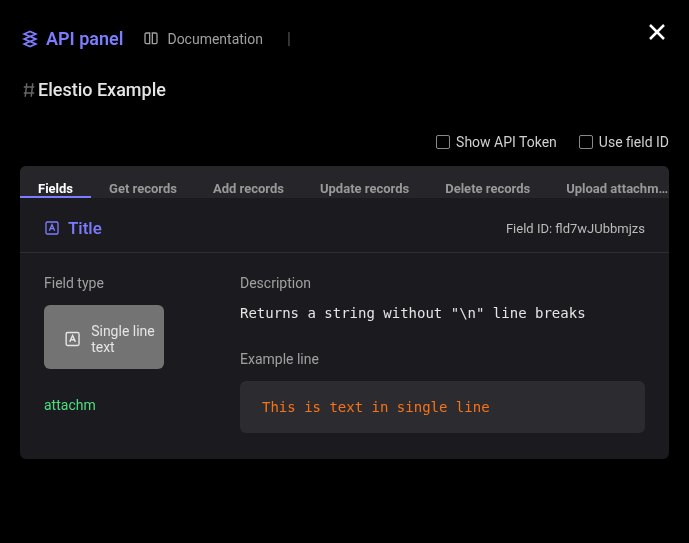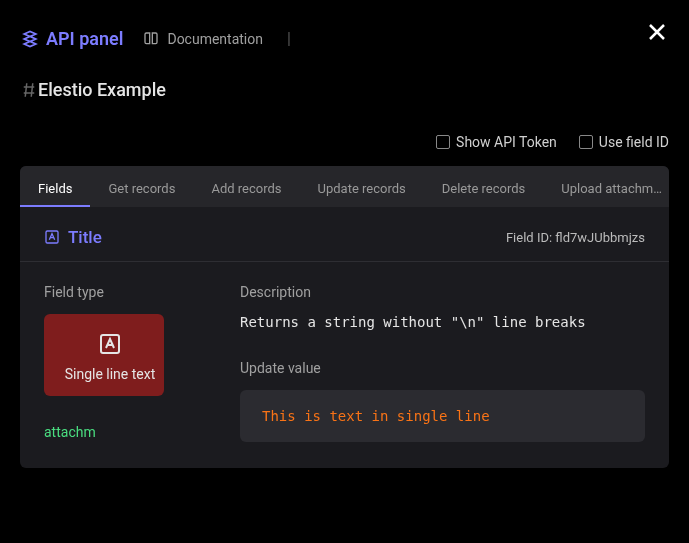--- a/index.html
+++ b/index.html
@@ -84,24 +84,25 @@
     overflow: hidden;
   }
   .tabs {
     display: flex;
     background: #26262a;
     font-size: 13px;
     color: #999;
     overflow: hidden;
   }
   .tab {
-    padding: 15px 18px 9px 18px;
+    padding: 15px 18px 0 18px;
     cursor: pointer;
     white-space: nowrap;
     border-bottom: 2px solid transparent;
+    font-weight: bold;
   }
   .tab.active {
     color: #fff;
     border-bottom-color: #7c7cff;
   }
   .field-header {
     display: flex;
     justify-content: space-between;
     align-items: center;
     padding: 20px 24px 14px 24px;
@@ -126,25 +127,25 @@
     gap: 32px;
   }
   .col-left { width: 164px; flex-shrink: 0; }
   .col-right { flex: 1; }
   .label {
     color: #a0a0a0;
     font-size: 14px;
     margin-bottom: 14px;
   }
   .field-type-card {
-    background: #7f1d1d;
+    background: #737373;
     border-radius: 6px;
     padding: 18px 8px 14px 20px;
     display: flex;
-    flex-direction: column;
+    flex-direction: row;
     align-items: center;
     gap: 10px;
     width: 120px;
   }
   .field-type-card svg { width: 24px; height: 24px; }
   .field-type-card span { font-size: 14px; color: #e5e5e5; }
   .type-tag {
     color: #4ade80;
     font-size: 14px;
     margin-top: 28px;
@@ -237,17 +238,17 @@
           <rect x="3" y="3" width="18" height="18" rx="2"></rect>
           <path d="M8 16 L12 7 L16 16 M9.5 13 h5"></path>
         </svg>
         <span>Single line text</span>
       </div>
       <div class="type-tag">attachm</div>
     </div>
     <div class="col-right">
       <div class="label">Description</div>
       <div class="desc-text">Returns a string without "\n" line breaks</div>
-      <div class="label">Update value</div>
+      <div class="label">Example line</div>
       <div class="example-box">This is text in single line</div>
     </div>
   </div>
 </div>
 
 </body></html>

